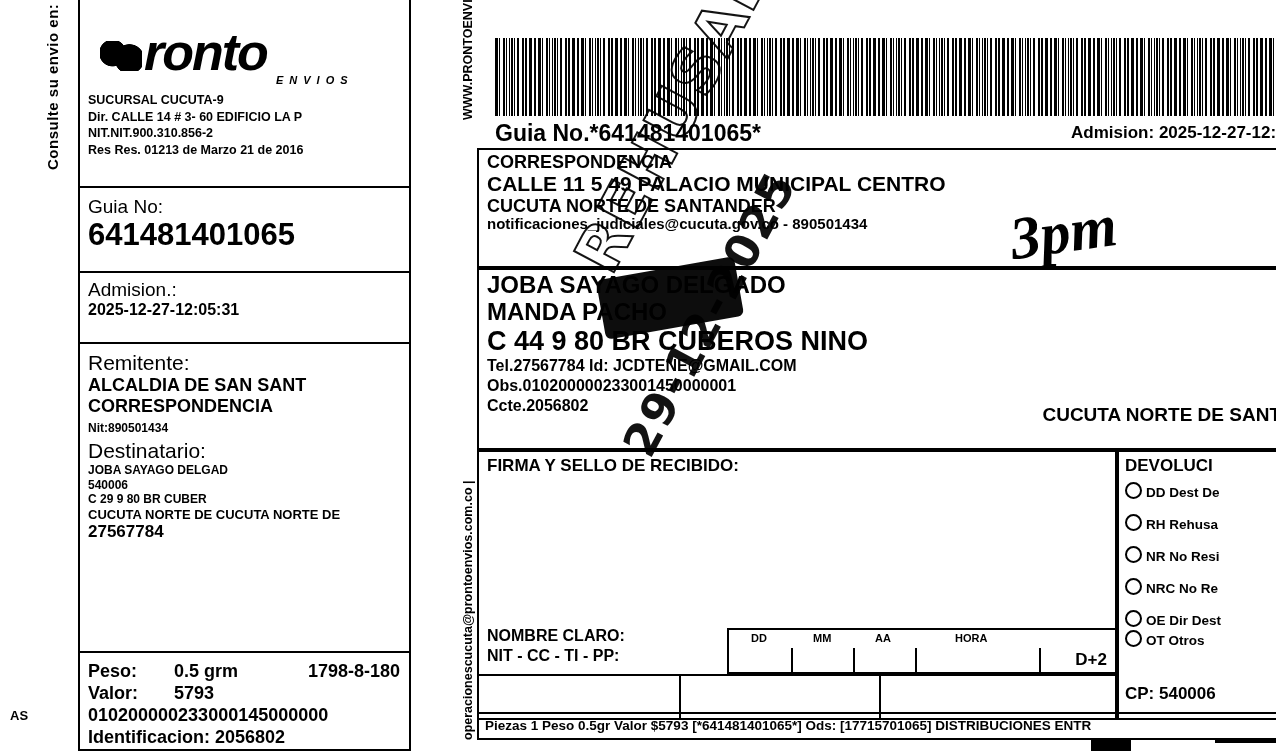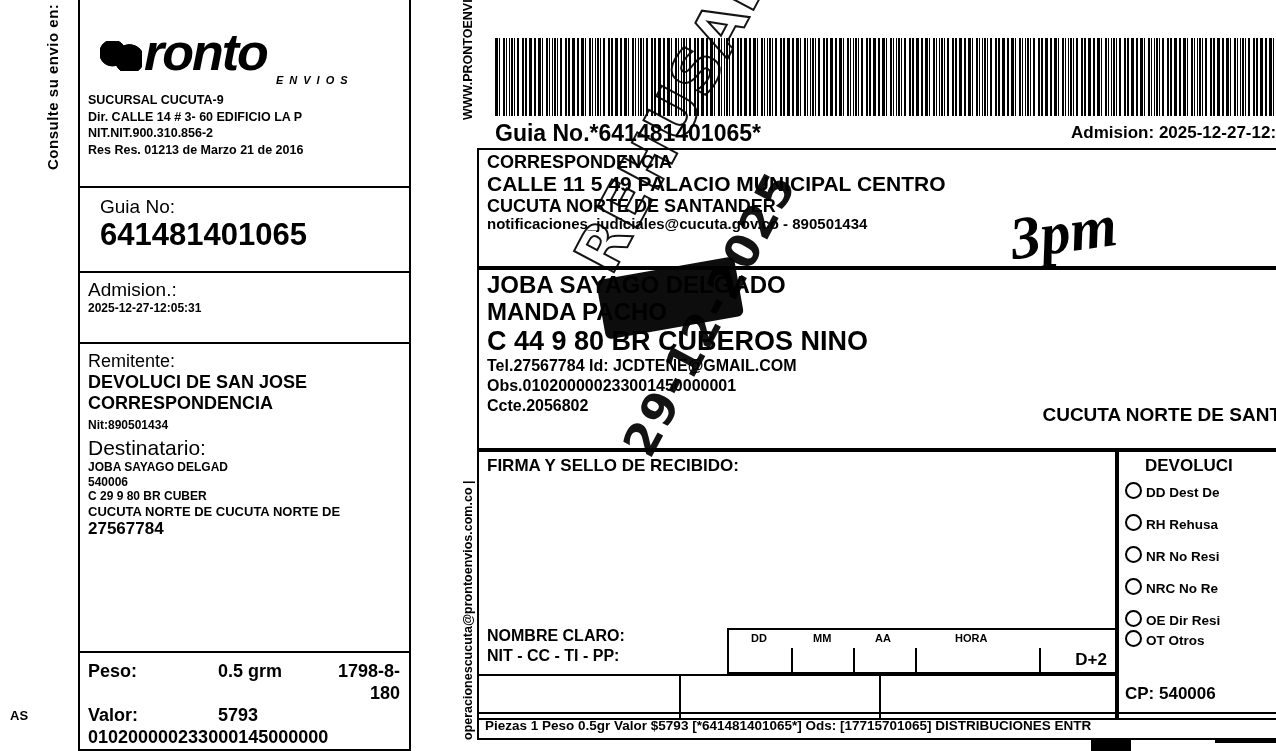--- a/index.html
+++ b/index.html
@@ -43,36 +43,36 @@
   .logo-sub{
     position:absolute;left:196px;top:78px;font-size:11px;font-style:italic;
     letter-spacing:6px;font-weight:bold;
   }
   .suc-block{
     position:absolute;left:8px;top:96px;width:318px;
     font-size:12.5px;font-weight:bold;line-height:1.33;
   }
   .divline{position:absolute;left:0;width:329px;height:2px;background:#000;}
   .fld-label{font-size:19px;font-weight:normal;}
-  .guia-box{position:absolute;left:20px;top:200px;width:318px;}
+  .guia-box{position:absolute;left:8px;top:200px;width:318px;}
   .guia-num{font-size:31px;font-weight:bold;letter-spacing:0px;line-height:1.12;}
   .adm-box{position:absolute;left:8px;top:283px;width:318px;}
-  .adm-val{font-size:12px;font-weight:bold;}
+  .adm-val{font-size:16px;font-weight:bold;}
   .rem-box{position:absolute;left:8px;top:355px;width:318px;}
-  .rem-title{font-size:18px;}
+  .rem-title{font-size:21px;}
   .rem-name{font-size:18px;font-weight:bold;line-height:1.18;}
   .nit-small{font-size:12px;font-weight:bold;margin-top:4px;}
   .dest-title{font-size:21px;margin-top:4px;}
   .dest-name{font-size:12px;font-weight:bold;line-height:1.2;}
   .dest-city{font-size:13px;font-weight:bold;}
   .dest-tel{font-size:17px;font-weight:bold;}
   .peso-box{position:absolute;left:8px;top:665px;width:318px;font-size:18px;font-weight:bold;line-height:1.22;}
   .peso-row{display:flex;}
   .peso-row .k{width:86px;}
-  .peso-row .v{width:100px;margin-left:44px;}
+  .peso-row .v{width:100px;}
   .peso-row .r{flex:1;text-align:right;padding-right:6px;}
   .as-mark{position:absolute;left:10px;top:708px;font-size:13px;font-weight:bold;}
 
   
   .right-label{position:absolute;left:455px;top:0px;width:830px;height:751px;}
   .vert-text2{
     position:absolute;left:6px;top:120px;
     transform:rotate(-90deg);transform-origin:0 0;
     font-weight:bold;font-size:12.5px;white-space:nowrap;
   }
@@ -104,21 +104,21 @@
 
   .firma-title{position:absolute;left:8px;top:4px;font-size:17px;font-weight:bold;}
   .nombre-lbl{position:absolute;left:8px;bottom:52px;font-size:16px;font-weight:bold;line-height:1.25;}
   .dmy{position:absolute;left:248px;bottom:44px;width:390px;height:46px;border:2px solid #000;box-sizing:border-box;}
   .dmy .hdr{position:absolute;top:2px;font-size:11px;font-weight:bold;}
   .dmy .sep{position:absolute;top:18px;width:2px;height:26px;background:#000;}
   .dmy .d2{position:absolute;right:8px;top:20px;font-size:17px;font-weight:bold;}
   .botrow{position:absolute;left:0;bottom:0;width:100%;height:44px;border-top:2px solid #000;box-sizing:border-box;}
   .botrow .s{position:absolute;top:0;width:2px;height:42px;background:#000;}
 
-  .dev-title{position:absolute;left:6px;top:4px;font-size:17px;font-weight:bold;margin-left:20px;}
+  .dev-title{position:absolute;left:6px;top:4px;font-size:17px;font-weight:bold;}
   .dev-item{position:absolute;left:6px;font-size:13.5px;font-weight:bold;}
   .dev-item .o{display:inline-block;width:13px;height:13px;border:2px solid #000;border-radius:50%;vertical-align:-2px;margin-right:4px;}
   .cp{position:absolute;left:6px;bottom:14px;font-size:17px;font-weight:bold;}
   .foot-txt{position:absolute;left:6px;top:4px;font-size:13.5px;font-weight:bold;white-space:nowrap;}
 
   
   .stamp{
     position:absolute;color:#000;font-weight:bold;
     font-family:"DejaVu Sans", sans-serif;
     opacity:.92;pointer-events:none;
@@ -173,21 +173,21 @@
 
     <div class="divline" style="top:275px;"></div>
     <div class="adm-box">
       <div class="fld-label">Admision.:</div>
       <div class="adm-val">2025-12-27-12:05:31</div>
     </div>
 
     <div class="divline" style="top:346px;"></div>
     <div class="rem-box">
       <div class="rem-title">Remitente:</div>
-      <div class="rem-name">DEVOLUCI DE SAN JOSE</div>
+      <div class="rem-name">ALCALDIA DE SAN SANT</div>
       <div class="rem-name">CORRESPONDENCIA</div>
       <div class="nit-small">Nit:890501434</div>
       <div class="dest-title">Destinatario:</div>
       <div class="dest-name">JOBA SAYAGO DELGAD</div>
       <div class="dest-name">540006</div>
       <div class="dest-name">C 29 9 80 BR CUBER</div>
       <div class="dest-city">CUCUTA NORTE DE  CUCUTA NORTE DE</div>
       <div class="dest-tel">27567784</div>
     </div>
 
@@ -484,21 +484,21 @@
         <span class="s" style="left:400px;"></span>
       </div>
     </div>
 
     <div class="rbox b-dev">
       <div class="dev-title">DEVOLUCI</div>
       <div class="dev-item" style="top:30px;"><span class="o"></span><span>DD Dest De</span></div>
       <div class="dev-item" style="top:62px;"><span class="o"></span><span>RH Rehusa</span></div>
       <div class="dev-item" style="top:94px;"><span class="o"></span><span>NR No Resi</span></div>
       <div class="dev-item" style="top:126px;"><span class="o"></span><span>NRC No Re</span></div>
-      <div class="dev-item" style="top:158px;"><span class="o"></span><span>OE Dir Resi</span></div>
+      <div class="dev-item" style="top:158px;"><span class="o"></span><span>OE Dir Dest</span></div>
       <div class="dev-item" style="top:178px;"><span class="o"></span><span>OT Otros</span></div>
       <div class="cp">CP: 540006</div>
     </div>
 
     <div class="rbox b-foot">
       <div class="foot-txt">Piezas 1 Peso 0.5gr Valor $5793  [*641481401065*] Ods: [17715701065] DISTRIBUCIONES ENTR</div>
     </div>
 
     <div class="bottom-mark"></div>
     <div class="bottom-line"></div>

